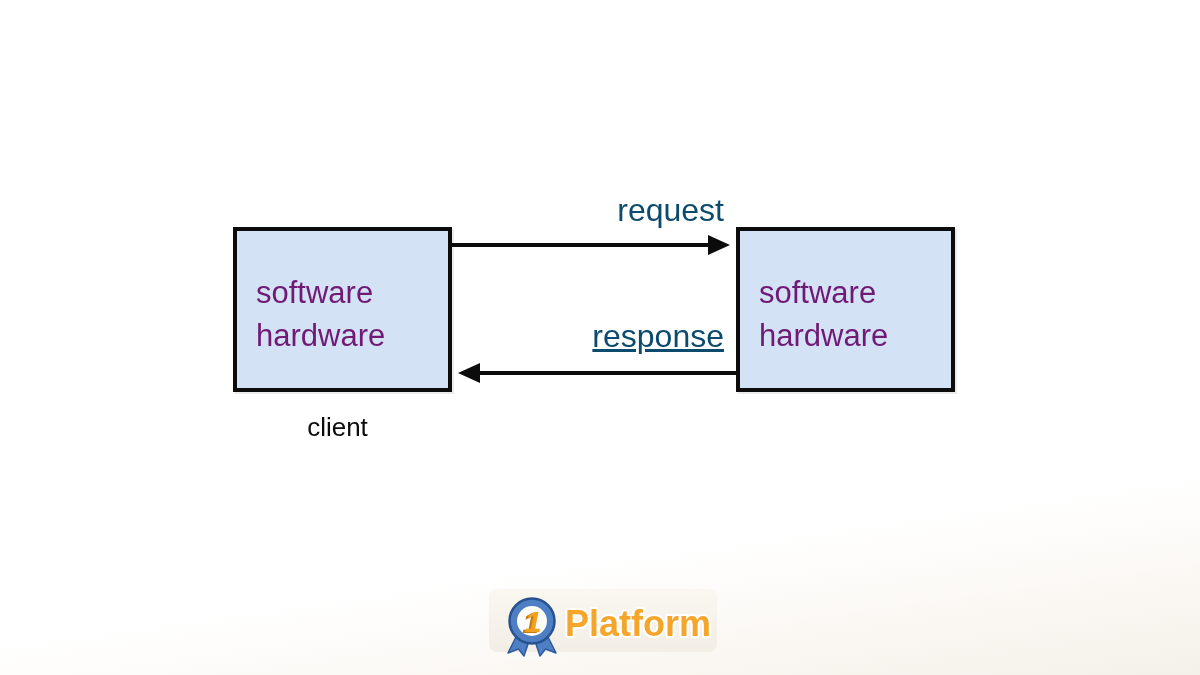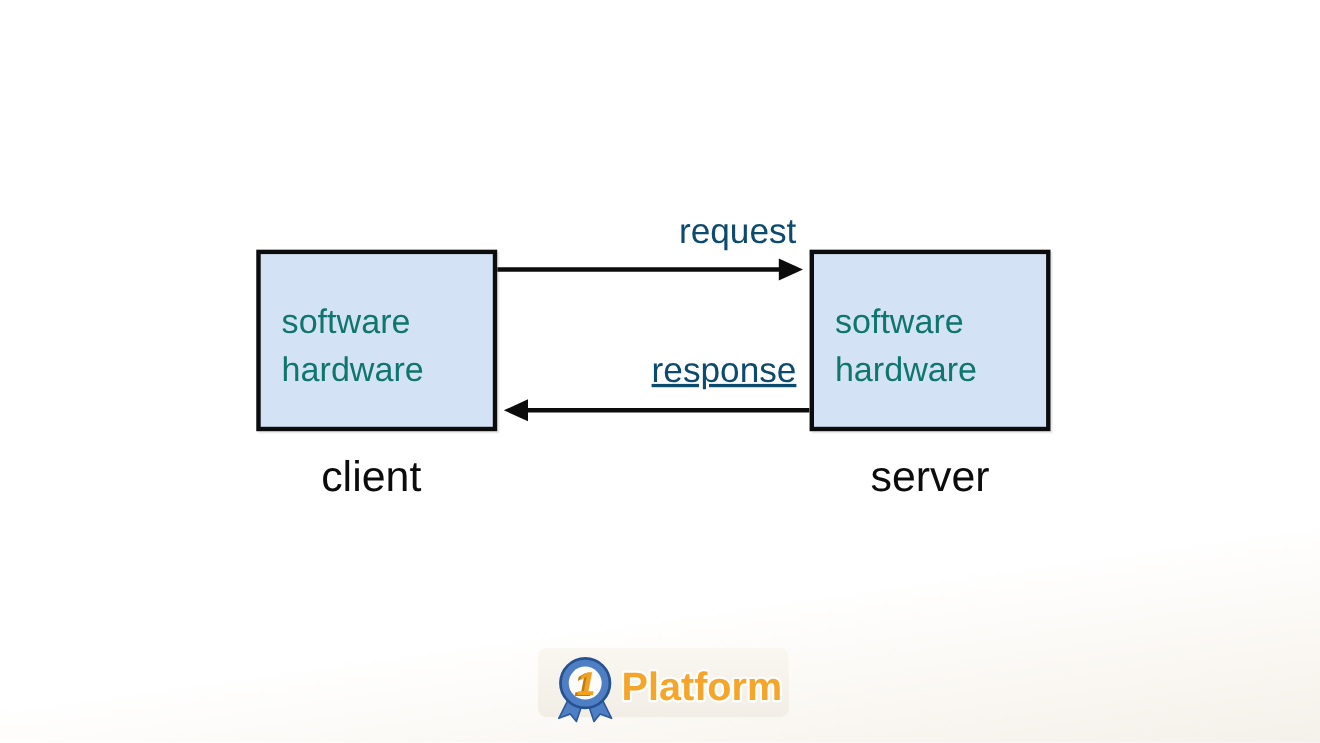--- a/index.html
+++ b/index.html
@@ -29,30 +29,30 @@
     box-shadow: 2px 2px 0 rgba(0,0,0,0.08);
   }
   .node--client { left: 233px; }
   .node--server { left: 736px; }
   .node-lines {
     position: absolute;
     left: 19px;
     top: 40px;
     font-size: 31px;
     line-height: 43px;
-    color: #0f766e;
+    color: #701a75;
     white-space: nowrap;
   }
   .node-lines span { display: block; }
   .node-label {
     position: absolute;
     top: 412px;
     width: 219px;
     text-align: center;
-    font-size: 39px;
+    font-size: 26px;
     color: #0c0c0c;
   }
   .node-label--client { left: 228px; }
   .node-label--server { left: 736px; }
   .arrow-label {
     position: absolute;
     left: 440px;
     width: 284px;
     text-align: right;
     font-size: 32px;
@@ -96,21 +96,20 @@
     </div>
   </div>
   <div class="node-label node-label--client">client</div>
 
   <div class="node node--server">
     <div class="node-lines">
       <span>software</span>
       <span>hardware</span>
     </div>
   </div>
-  <div class="node-label node-label--server">server</div>
 
   <div class="arrow-label arrow-label--request">request</div>
   <svg class="arrow-svg arrow-svg--request" viewBox="0 0 284 24" aria-hidden="true">
     <line x1="0" y1="12" x2="260" y2="12" stroke="#0c0c0c" stroke-width="4"></line>
     <polygon points="256,2 278,12 256,22" fill="#0c0c0c"></polygon>
   </svg>
 
   <div class="arrow-label arrow-label--response">response</div>
   <svg class="arrow-svg arrow-svg--response" viewBox="0 0 284 24" aria-hidden="true">
     <line x1="284" y1="12" x2="26" y2="12" stroke="#0c0c0c" stroke-width="4"></line>

